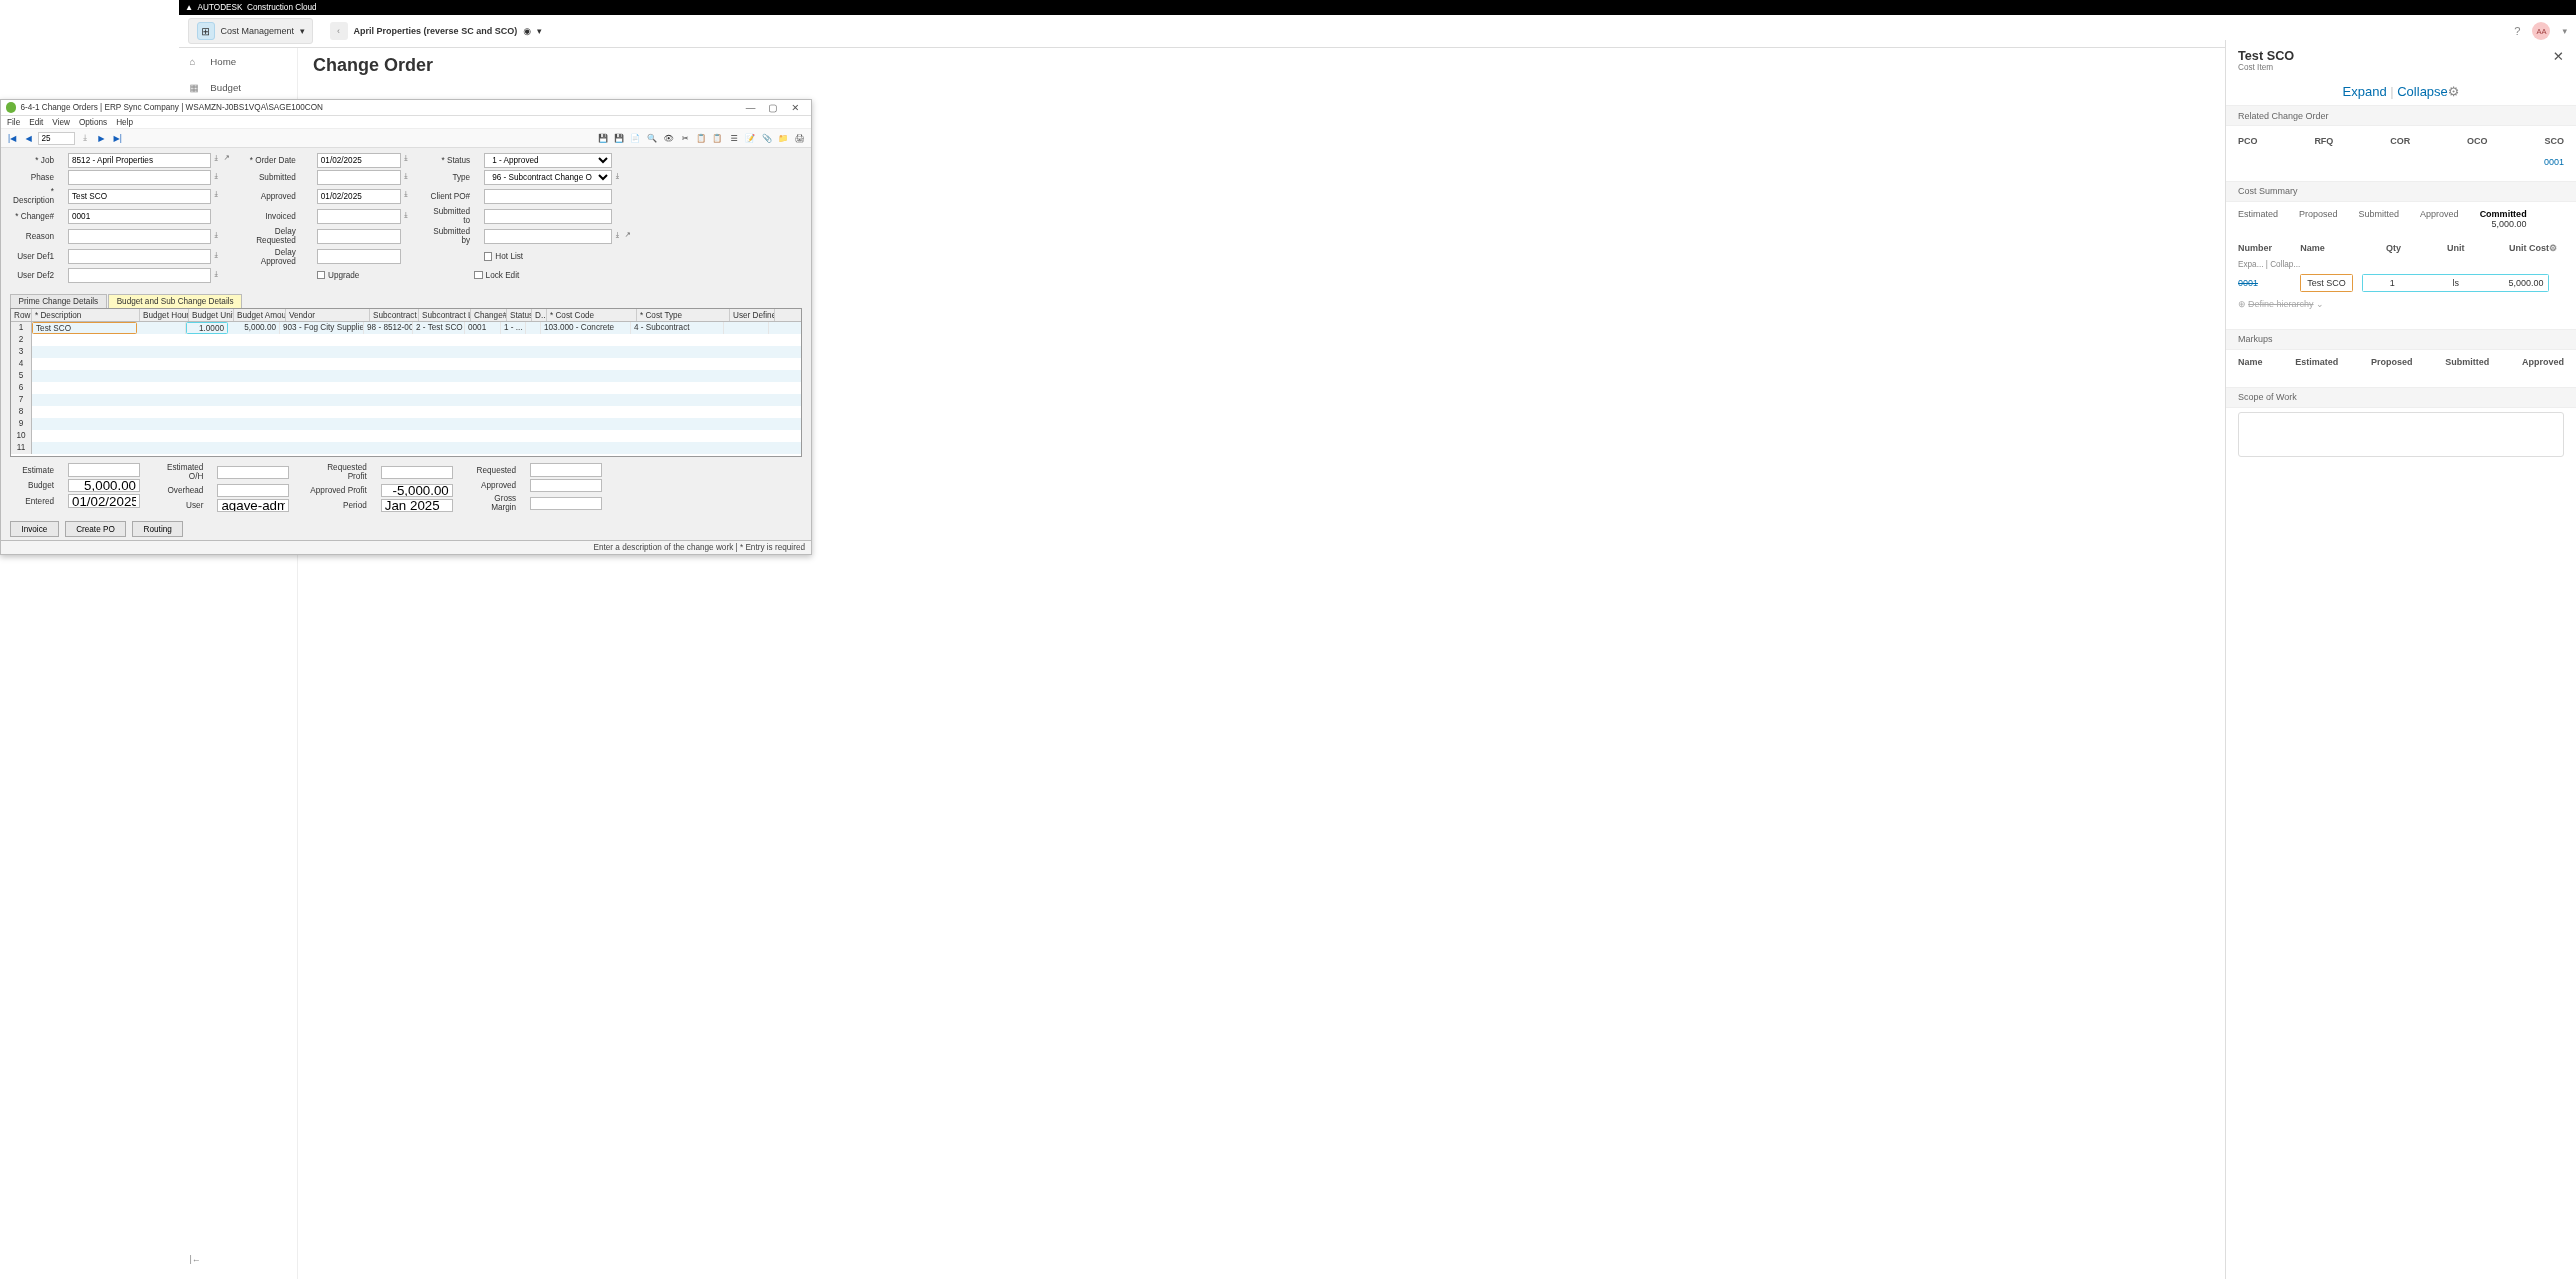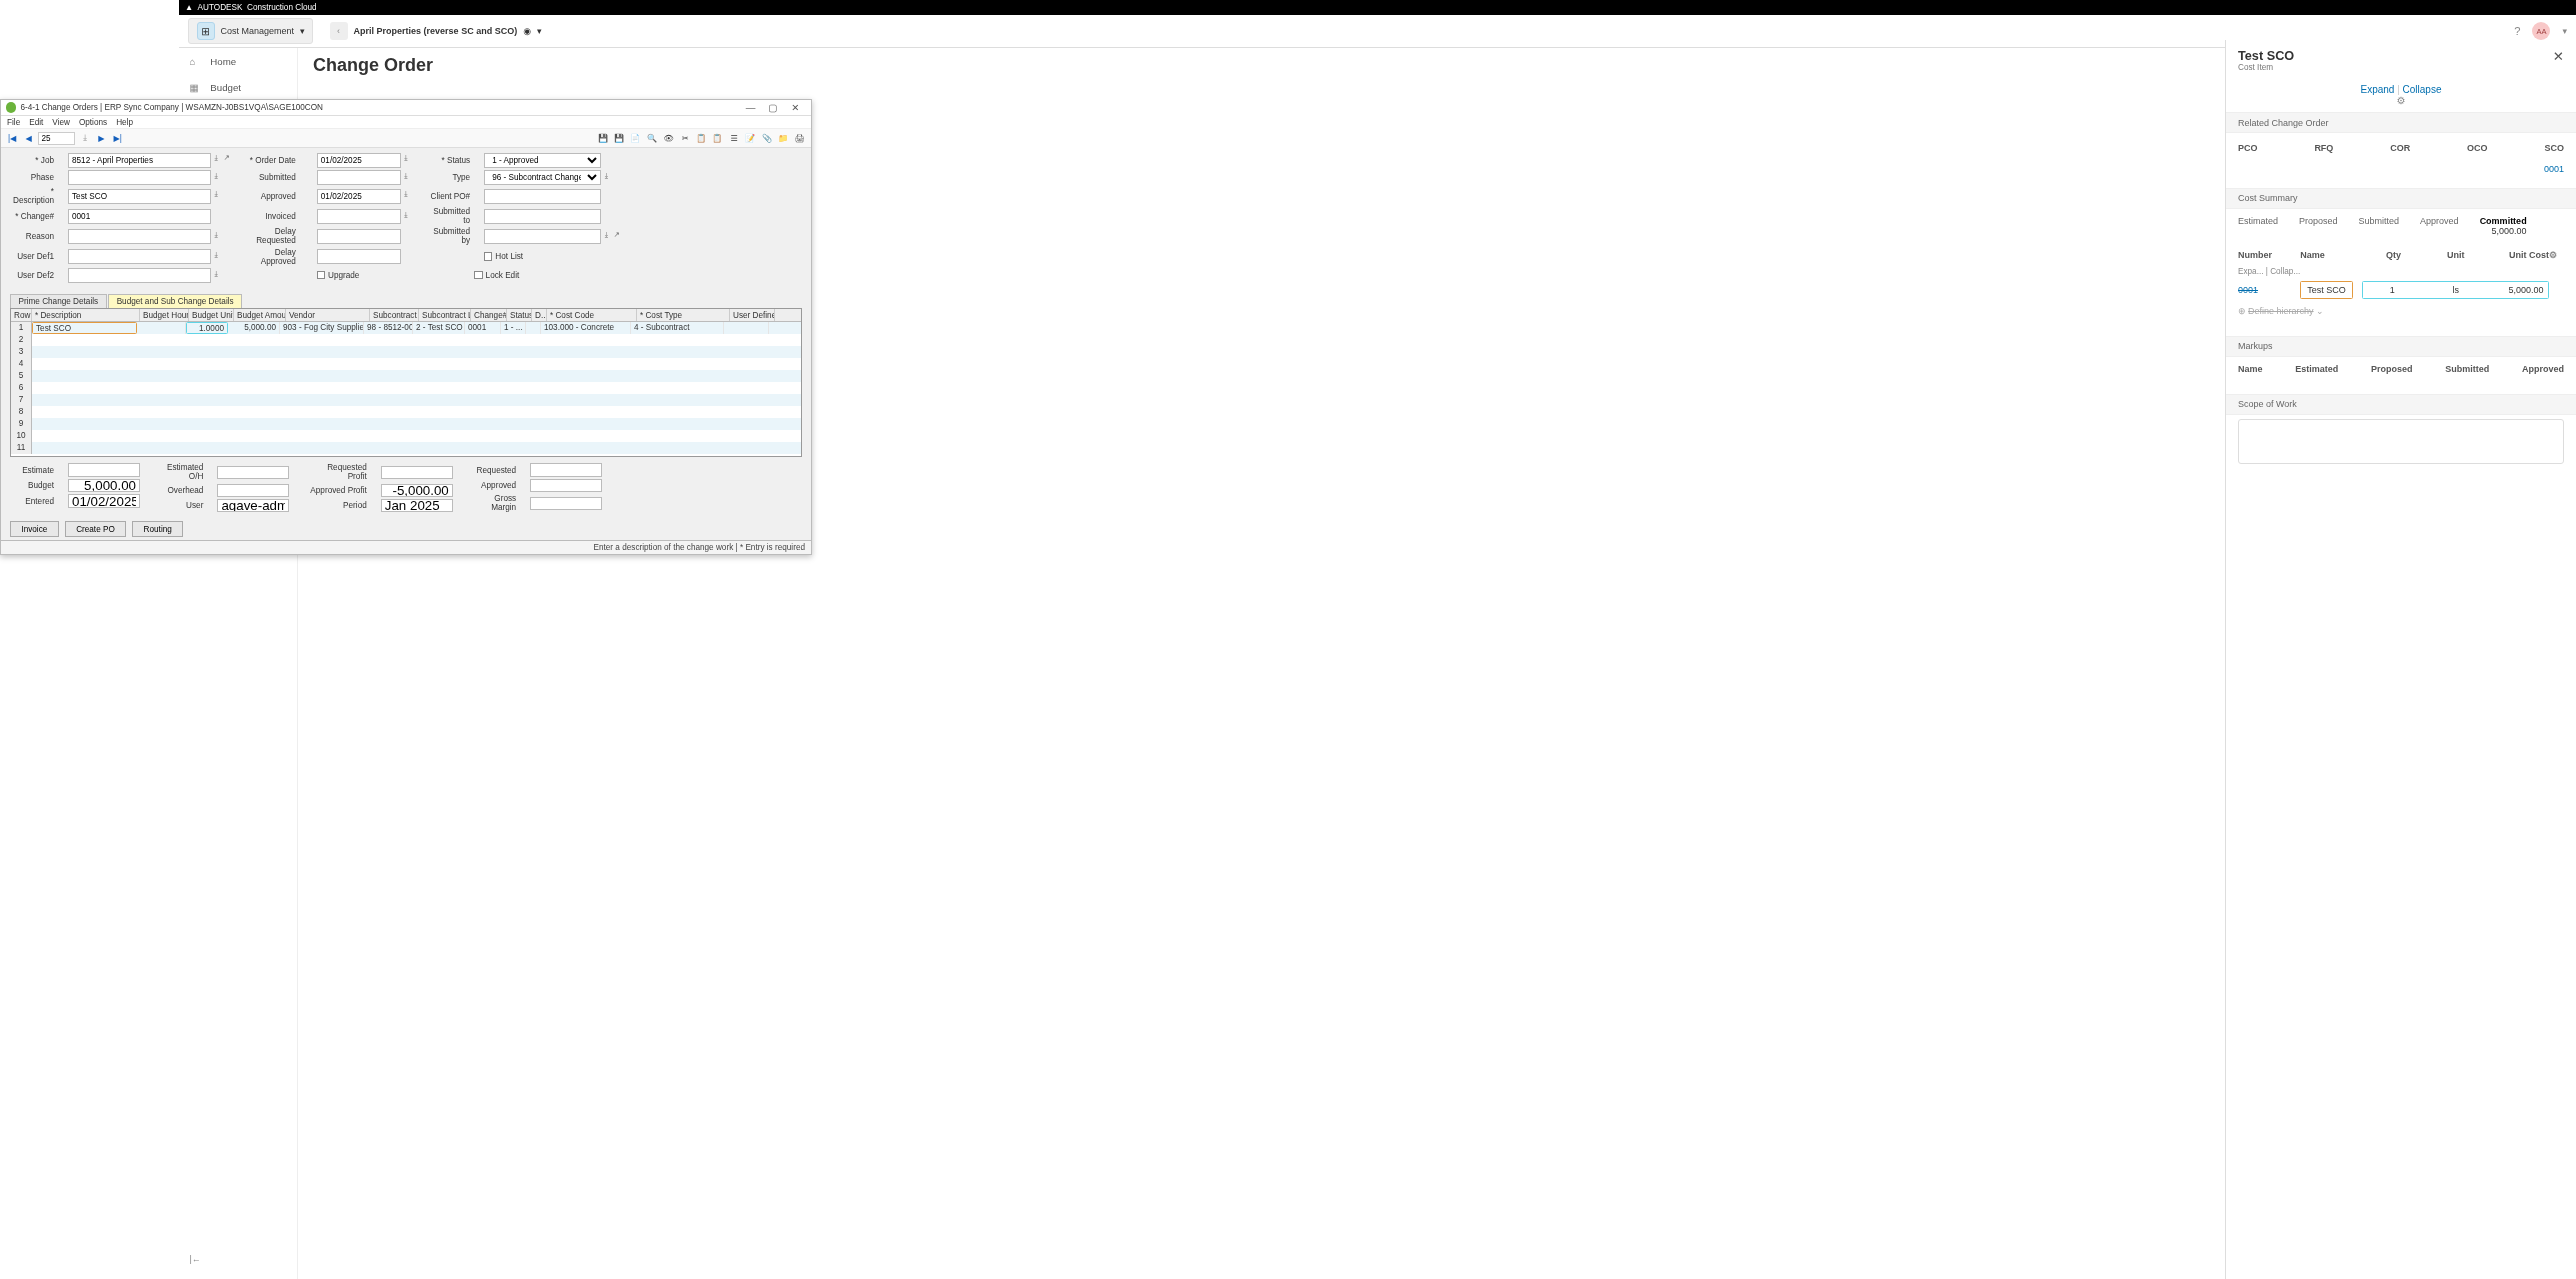--- a/index.html
+++ b/index.html
@@ -36,21 +36,21 @@
 .tb-icon { width: 13.4px; height: 13.4px; display: inline-flex; align-items: center; justify-content: center; font-size: 8.2px; }
 
 .sage-form { padding: 4.5px 9px; font-size: 8.2px; }
 .sage-row { display: flex; gap: 15px; margin-bottom: 2.2px; }
 .sage-field { display: flex; align-items: center; }
 .sage-label { width: 58px; text-align: right; padding-right: 14px; }
 .sage-label-wide { width: 70px; text-align: right; padding-right: 21px; }
 .sage-input { height: 15px; background: #fff; border: 0.7px solid #bbb; padding: 0 3px; font-size: 8.2px; }
 .sage-input.w-job { width: 143px; }
 .sage-input.w-date { width: 84px; }
-.sage-input.w-status { width: 117px; }
+.sage-input.w-status { width: 128px; }
 .sage-lookup { width: 10.4px; height: 13.4px; font-size: 7.5px; color: #666; display: inline-block; text-align: center; }
 
 .sage-tabs { display: flex; margin: 4.5px 0 0 9px; }
 .sage-tab { background: #e8e8e8; border: 0.7px solid #bbb; border-bottom: none; padding: 2.2px 7.5px; font-size: 8.2px; margin-right: 1.5px; }
 .sage-tab.active { background: #fef9c3; position: relative; z-index: 2; }
 
 .sage-grid-wrap { margin: 0 9px; border: 0.7px solid #999; background: #fff; height: 149px; overflow: hidden; position: relative; }
 .sage-grid-headers { display: flex; background: #eee; border-bottom: 0.7px solid #bbb; font-size: 8.2px; }
 .sage-gh { border-right: 0.7px solid #ccc; padding: 1.5px 3px; overflow: hidden; white-space: nowrap; }
 .sage-grid-row { display: flex; height: 12px; font-size: 8.2px; }
@@ -68,21 +68,21 @@
 .sage-actions { display: flex; gap: 6px; padding: 3px 9px; }
 .sage-btn { background: #e8e8e8; border: 0.7px solid #aaa; padding: 2.2px 10.4px; font-size: 8.2px; }
 .sage-status { border-top: 0.7px solid #bbb; padding: 2.2px 6px; font-size: 8.2px; color: #444; background: #f4f4f4; text-align: right; }
 
 
 .right-panel { position: absolute; right: 0; top: 40px; bottom: 0; width: 351px; background: #fff; border-left: 0.7px solid #ddd; display: flex; flex-direction: column; overflow-y: auto; }
 .rp-head { padding: 9px 12px; display: flex; justify-content: space-between; align-items: flex-start; }
 .rp-title { font-size: 12.7px; font-weight: 600; }
 .rp-sub { font-size: 8.2px; color: #777; }
 .rp-close { font-size: 13.4px; color: #555; }
-.rp-expand-row { padding: 3px 12px 6px; font-size: 10px; display: flex; justify-content: center; align-items: center; flex-direction: column; }
+.rp-expand-row { padding: 3px 12px 6px; font-size: 13px; display: flex; justify-content: center; align-items: center; }
 .rp-expand-row a { color: #006eaf; text-decoration: none; }
 .rp-gear { color: #888; }
 .rp-section-label { background: #f5f5f5; padding: 4.5px 12px; font-size: 9px; color: #666; border-top: 0.7px solid #eee; border-bottom: 0.7px solid #eee; }
 .rp-rco { padding: 10.4px 12px; }
 .rp-rco-head { display: flex; justify-content: space-between; font-size: 9px; font-weight: 600; color: #555; }
 .rp-rco-vals { display: flex; justify-content: space-between; font-size: 9px; margin-top: 10.4px; min-height: 13.4px; }
 .rp-link { color: #006eaf; }
 
 .rp-cost-tabs { display: flex; padding: 7.5px 12px; gap: 21px; font-size: 9px; color: #666; }
 .rp-cost-tabs .active { color: #000; font-weight: 700; }

